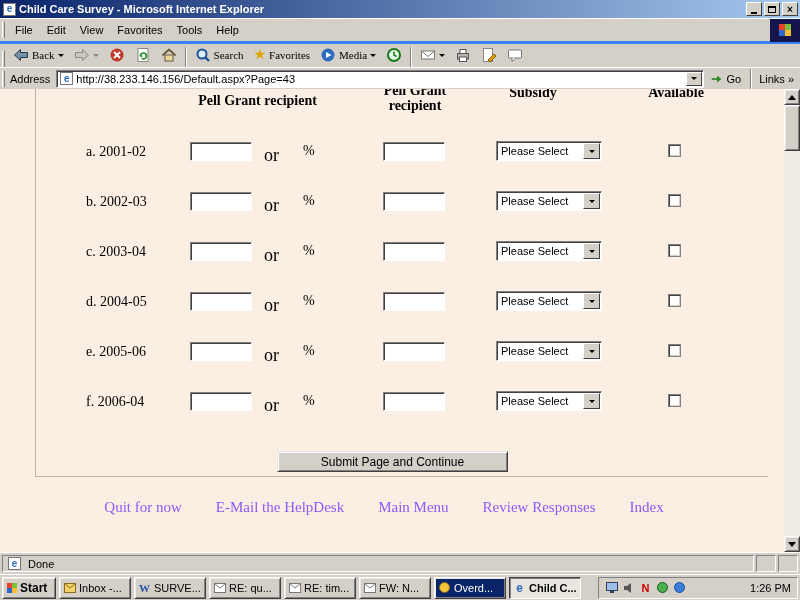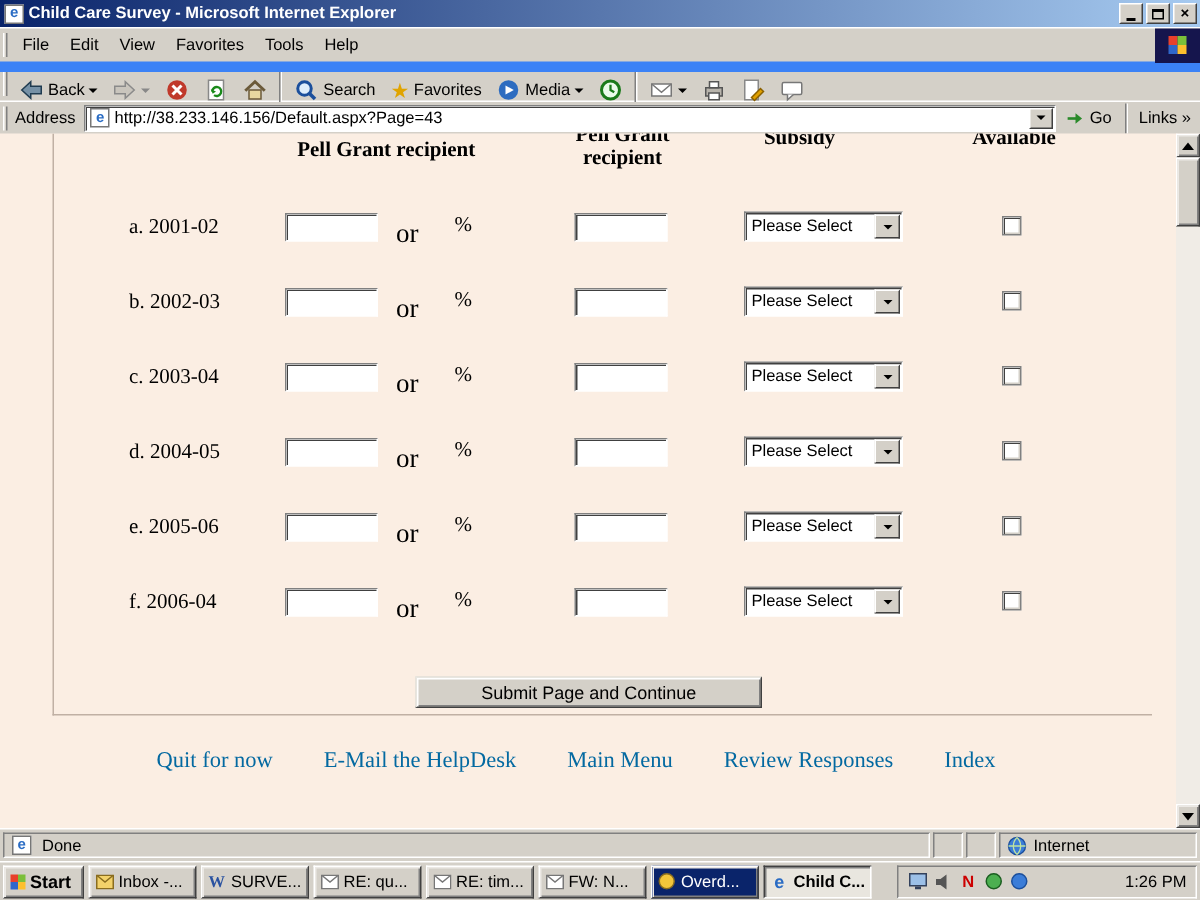--- a/index.html
+++ b/index.html
@@ -25,21 +25,21 @@
   .menubar { height:23px; background:#d4d0c8; border-top:1px solid #fff; display:flex; align-items:center; }
   .grip { width:3px; height:16px; border-left:1px solid #fff; border-right:1px solid #808080; margin:0 3px 0 2px; }
   .menu-item { padding:0 7px; line-height:22px; }
   .throbber { margin-left:auto; width:30px; height:23px; background:#15154d;
               display:flex; align-items:center; justify-content:center; }
   .flag { width:12px; height:12px; display:grid; grid-template-columns:6px 6px; grid-template-rows:6px 6px; }
   .flag i:nth-child(1){background:#e8412c;} .flag i:nth-child(2){background:#7bbf3a;}
   .flag i:nth-child(3){background:#2f66c9;} .flag i:nth-child(4){background:#fdbf2d;}
 
   
-  .toolbar { height:26px; background:#d4d0c8; border-top:7px solid #3b82f6; display:flex; align-items:flex-start; }
+  .toolbar { height:26px; background:#d4d0c8; border-top:3px solid #3b82f6; display:flex; align-items:flex-end;font-family:Liberation Serif, serif; }
   .tb-btn { height:24px; display:flex; align-items:center; gap:3px; padding:0 5px; }
   .tb-btn svg { display:block; }
   .tb-sep { width:1px; height:20px; border-left:1px solid #808080; border-right:1px solid #fff; margin:0 3px; }
   .caret { display:inline-block; width:0; height:0; border-left:3px solid transparent;
            border-right:3px solid transparent; border-top:3px solid #000; }
   .star { color:#e0a400; font-size:14px; line-height:14px; }
 
   
   .addressbar { height:22px; background:#d4d0c8; border-top:1px solid #fff; display:flex; align-items:center; padding-right:2px; }
   .addr-label { padding:0 6px 0 2px; }
@@ -80,21 +80,21 @@
              border-color:#fff #404040 #404040 #fff; display:flex; align-items:center; justify-content:center; }
   .chk { position:absolute; left:668px; top:17px; width:13px; height:13px; appearance:none;
          -webkit-appearance:none; background:#fff; border:1px solid #808080;
          box-shadow:inset 1px 1px 0 #404040, inset -1px -1px 0 #d4d0c8; }
   .submit { position:absolute; left:277px; top:362px; width:231px; height:21px;
             background:#d4d0c8; border:1px solid; border-color:#e8e6e0 #404040 #404040 #e8e6e0;
             box-shadow:inset 1px 1px 0 #fff, inset -1px -1px 0 #808080;
             font:12px "Liberation Sans",sans-serif; }
   .footer-links { position:absolute; left:0; top:410px; width:768px; display:flex;
                   justify-content:center; gap:34px; font-size:15px; }
-  .flink { color:#0369a1; text-decoration:none; white-space:nowrap; }
+  .flink { color:#8b5cf6; text-decoration:none; white-space:nowrap; }
 
   
   .vscroll { position:absolute; right:0; top:0; width:16px; height:463px; background:#f0ece6; }
   .sc-btn { position:absolute; left:0; width:16px; height:16px; background:#d4d0c8; border:1px solid;
             border-color:#fff #404040 #404040 #fff; box-shadow:inset 1px 1px 0 #ece9e5, inset -1px -1px 0 #808080;
             display:flex; align-items:center; justify-content:center; }
   .sc-up { top:0; } .sc-down { bottom:0; }
   .tri-up { width:0; height:0; border-left:4px solid transparent; border-right:4px solid transparent; border-bottom:5px solid #000; }
   .tri-down { width:0; height:0; border-left:4px solid transparent; border-right:4px solid transparent; border-top:5px solid #000; }
   .sc-thumb { position:absolute; left:0; top:16px; width:16px; height:46px; background:#d4d0c8;
@@ -404,27 +404,20 @@
     </div>
   </div>
 
   <div class="statusbar">
     <span class="sb-panel sb-done">
       <span class="ie-mini">e</span>
       <span>Done</span>
     </span>
     <span class="sb-panel sb-small"></span>
     <span class="sb-panel sb-small"></span>
-    <span class="sb-panel sb-zone">
-      <svg width="14" height="14" viewBox="0 0 16 16">
-          <circle cx="8" cy="8" r="6.5" fill="#3b7dd8" stroke="#1b4f9c"></circle>
-          <path d="M1.5 8 H14.5 M8 1.5 A9 9 0 0 1 8 14.5 M8 1.5 A9 9 0 0 0 8 14.5" stroke="#bfe3a0" fill="none"></path>
-        </svg>
-      <span>Internet</span>
-    </span>
   </div>
 
   <div class="taskbar">
     <span class="start-btn">
       <span class="flag" style="width:10px;height:10px;grid-template-columns:5px 5px;grid-template-rows:5px 5px;">
           <i></i>
           <i></i>
           <i></i>
           <i></i>
         </span>

